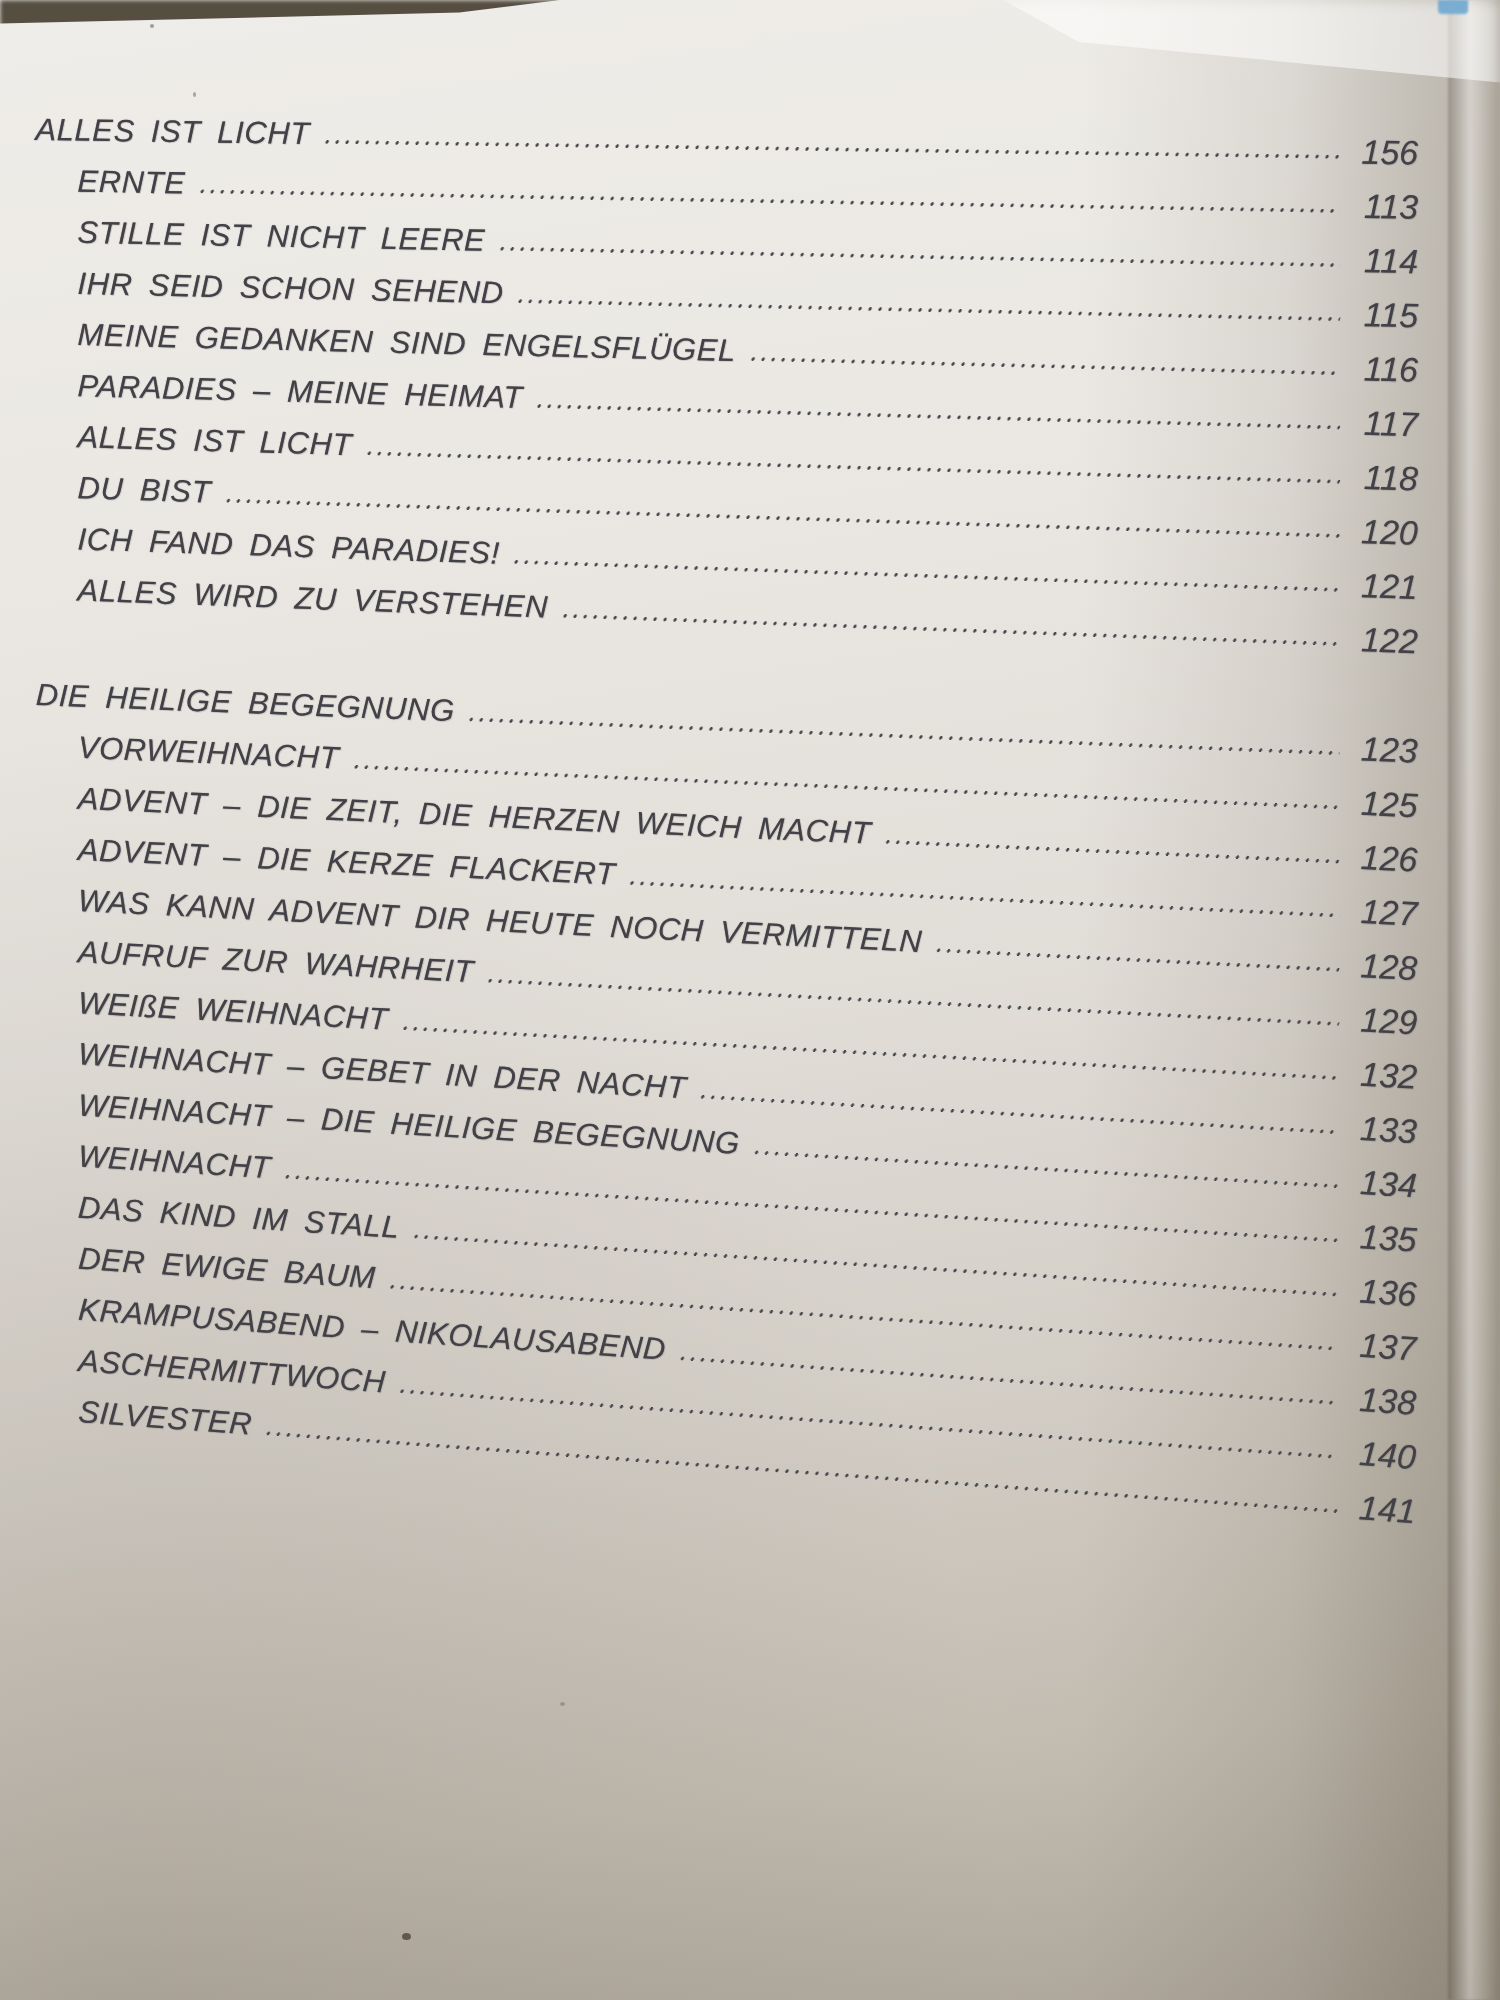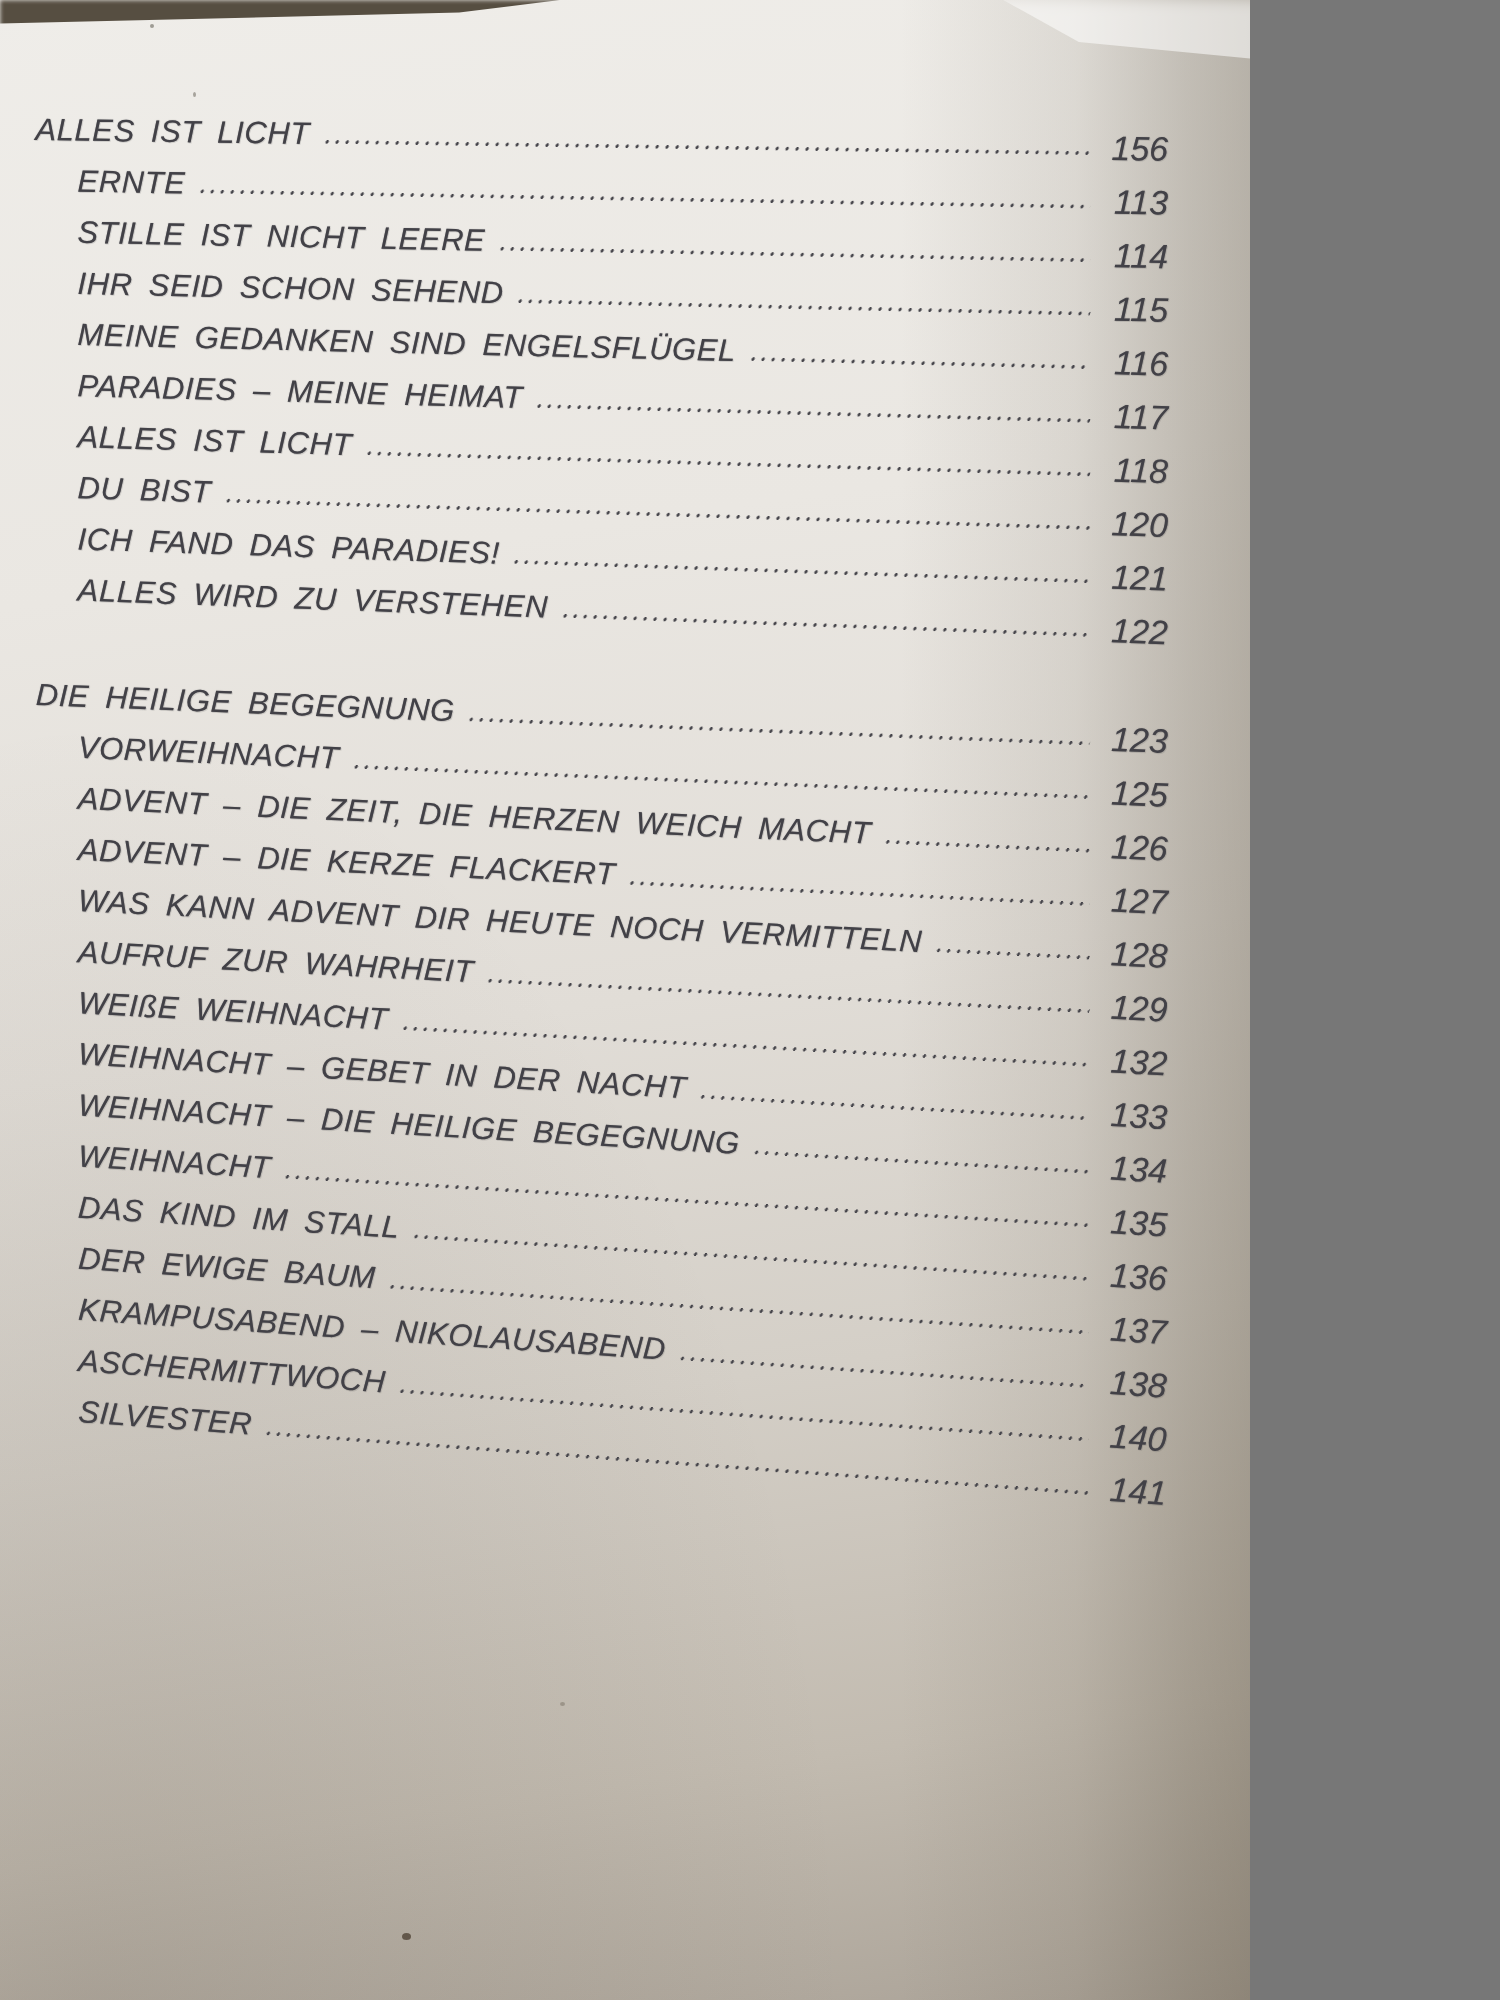--- a/index.html
+++ b/index.html
@@ -1,17 +1,17 @@
 <!DOCTYPE html>
 <html><head>
 <meta charset="utf-8">
 <style>
   html,body{margin:0;padding:0;background:#777;}
   .photo{
-    position:relative;width:1250px;height:2000px;overflow:hidden;
+    position:relative;width:1500px;height:2000px;overflow:hidden;
     font-family:"Liberation Sans",sans-serif;
     background:linear-gradient(172deg,#efede9 0%,#eae7e2 28%,#e1ddd7 50%,#d4cfc7 68%,#c2bbb0 86%,#aba398 100%);
   }
   
   .side-shade{position:absolute;inset:0;pointer-events:none;
     background:linear-gradient(to right,rgba(95,85,68,0) 72%,rgba(95,85,68,.12) 86%,rgba(95,85,68,.30) 95%,rgba(95,85,68,.38) 100%);}
   
   .page-edge{position:absolute;top:0;bottom:0;left:1448px;width:52px;
     background:linear-gradient(to right,rgba(60,50,40,.28) 0%,rgba(255,255,255,.38) 42%,rgba(235,231,224,.30) 60%,rgba(110,100,86,.22) 100%);
     filter:blur(1px);}

